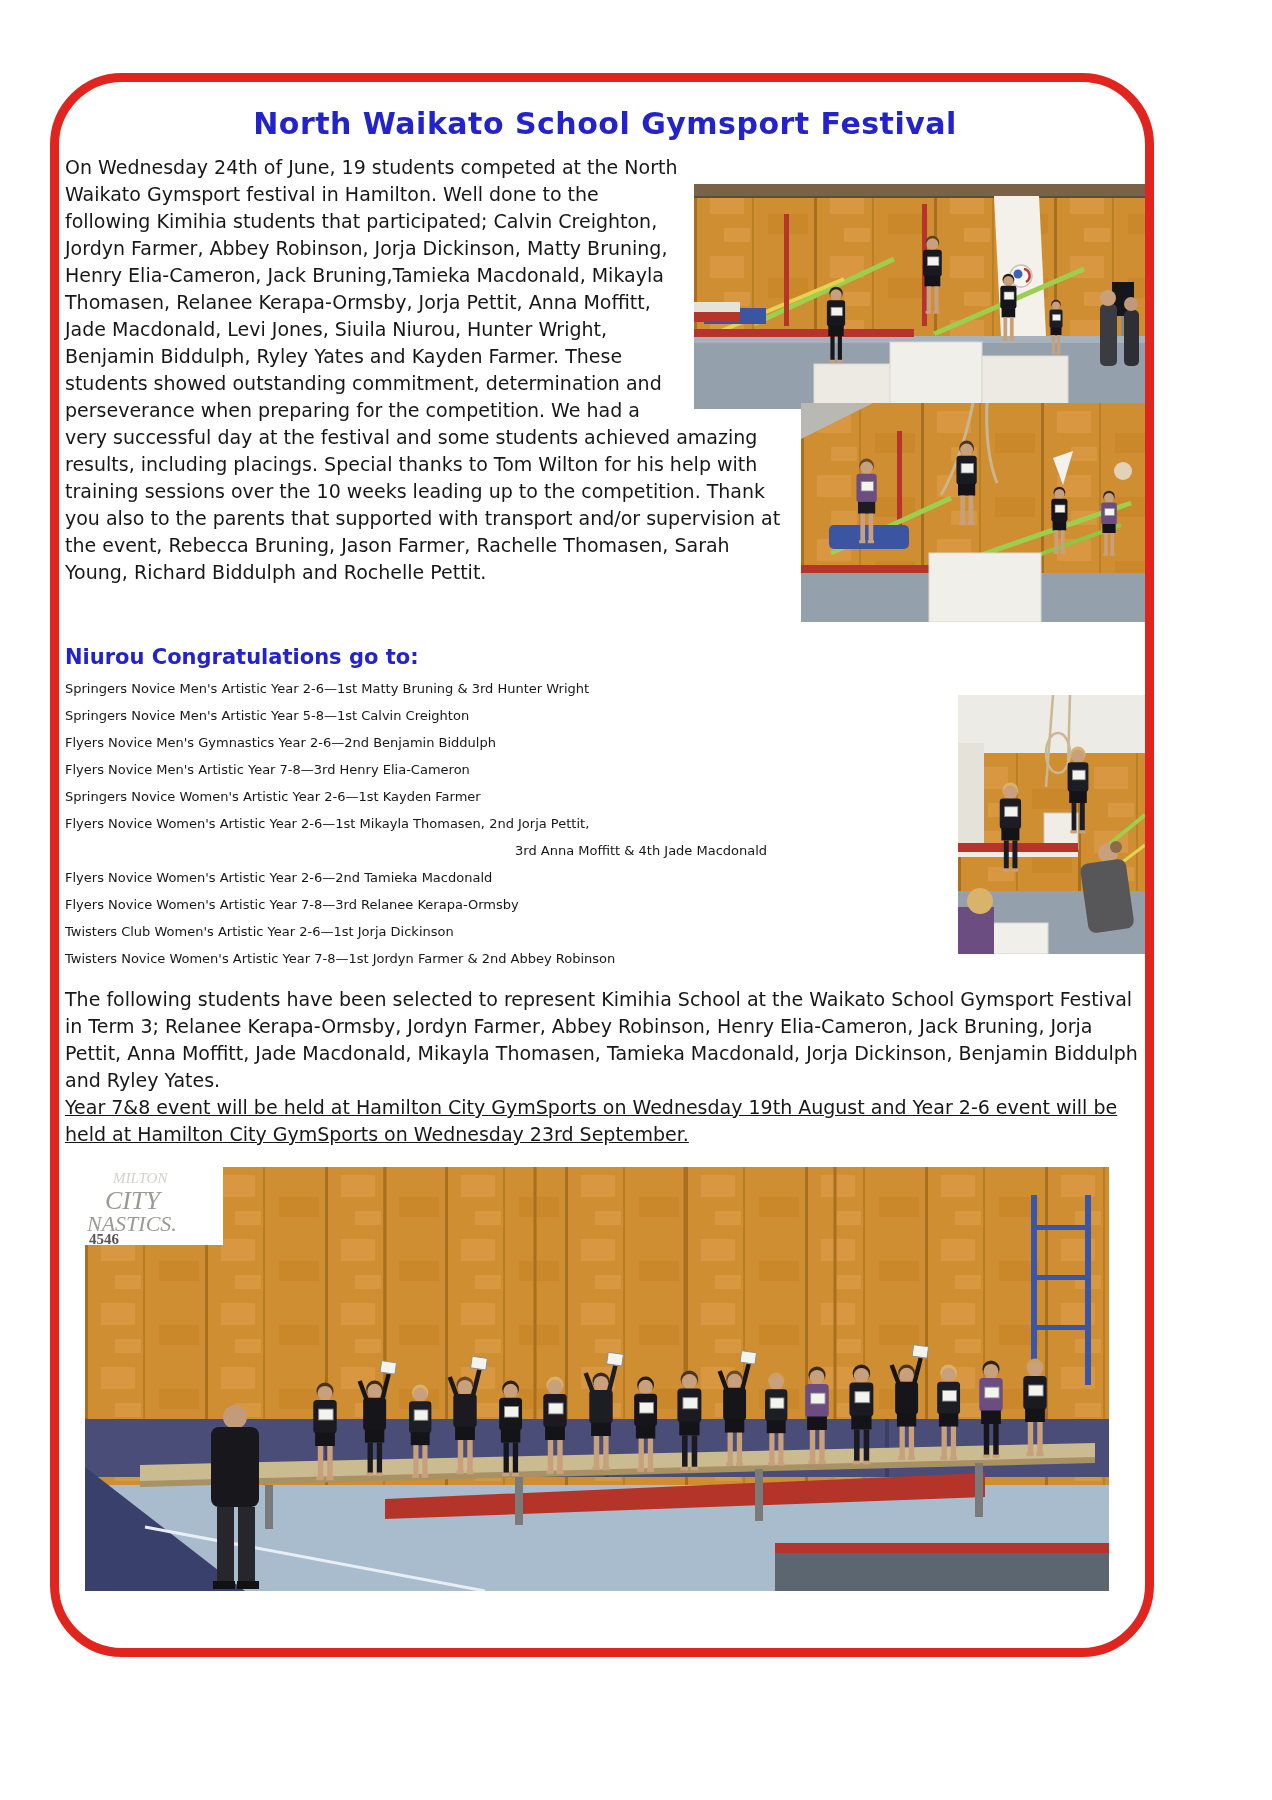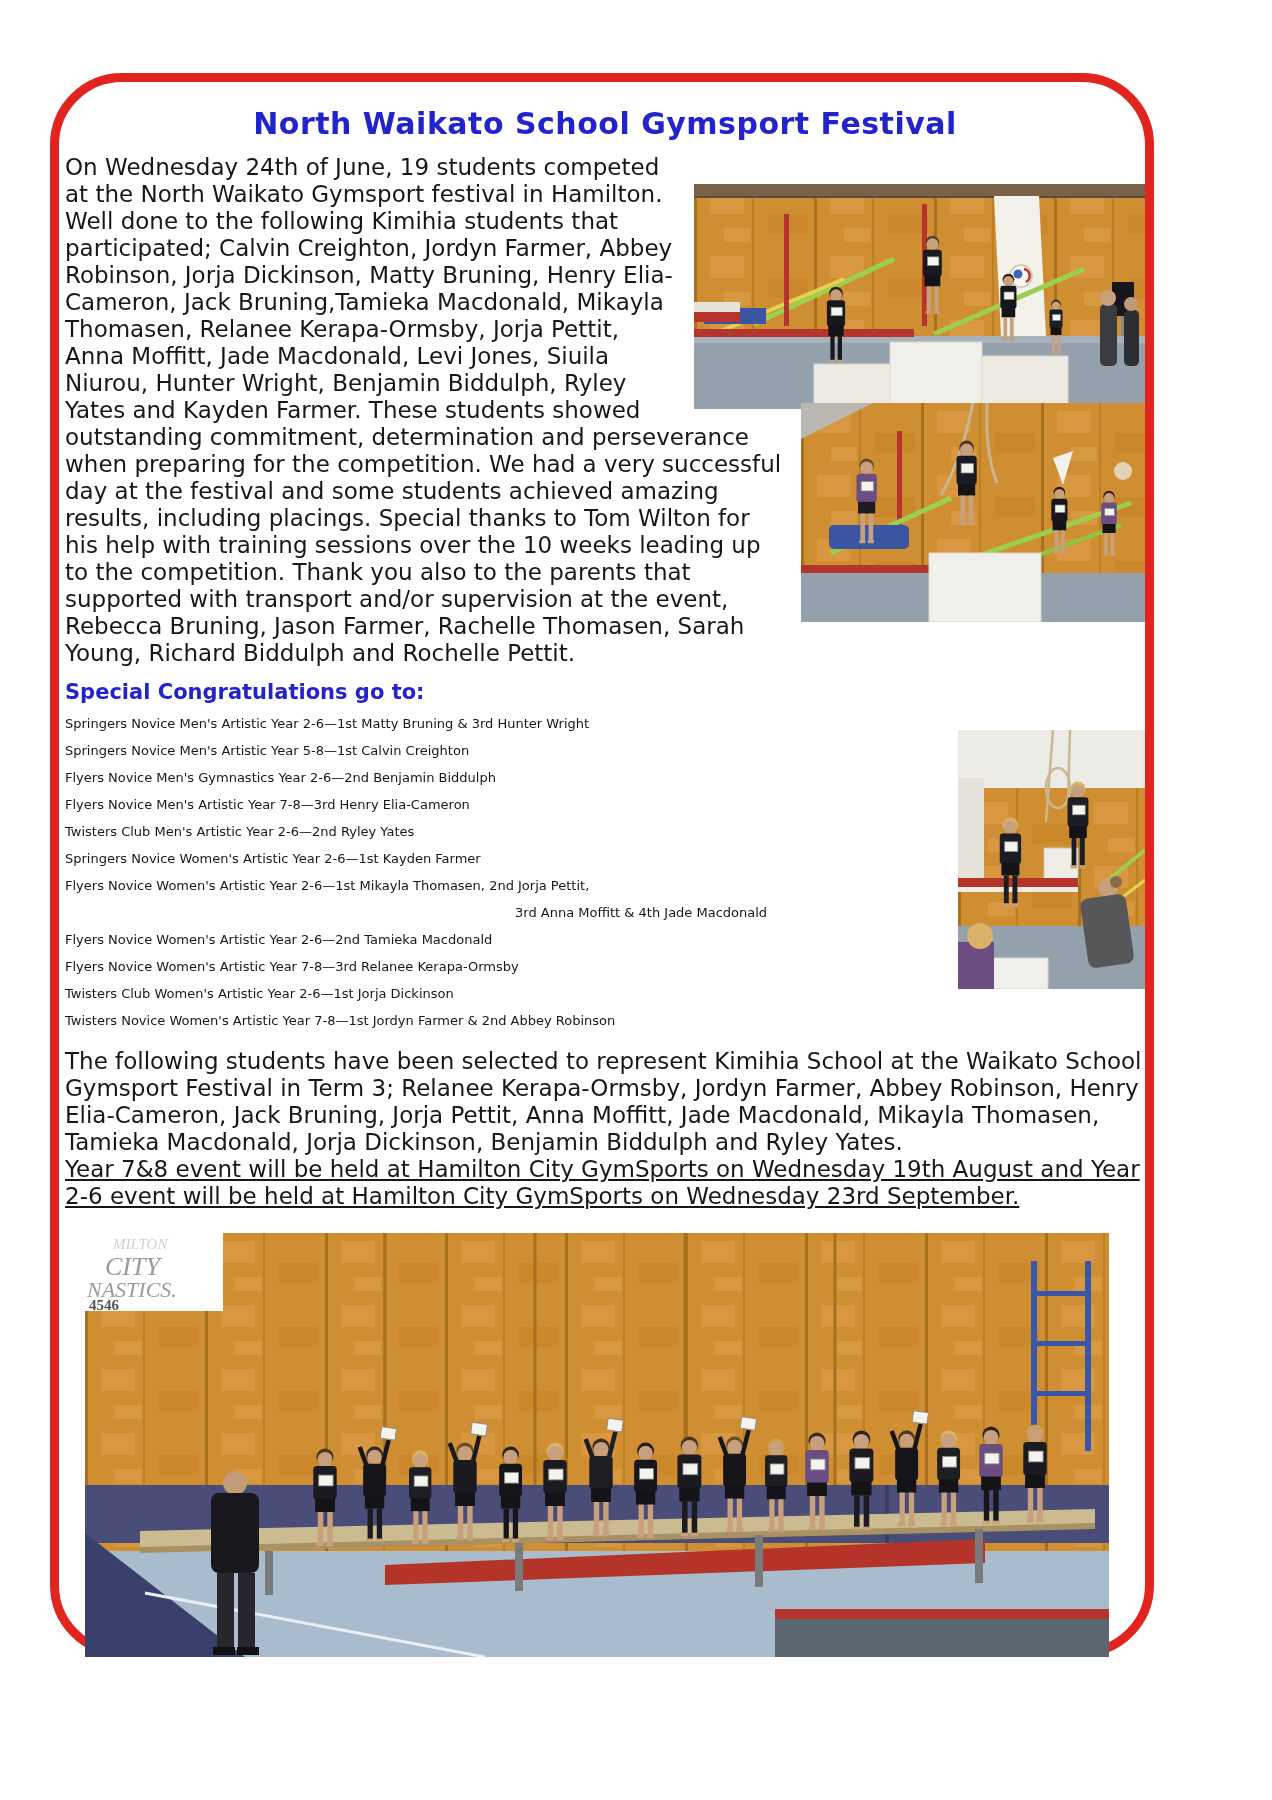--- a/index.html
+++ b/index.html
@@ -15,21 +15,21 @@
   }
   .border-frame{
     position:absolute;left:50px;top:73px;width:1104px;height:1584px;
     border:9px solid var(--accent-red);border-radius:72px;background:transparent;
   }
   .content{position:absolute;left:65px;top:104px;width:1080px;}
   .doc-title{
     margin:2px 0 12px 0;text-align:center;font-size:30px;line-height:36px;
     font-weight:bold;color:var(--accent-blue);letter-spacing:.5px;
   }
-  .para{font-size:23px;line-height:27px;}
+  .para{font-size:19px;line-height:27px;}
   .para1-photo-a{float:right;margin:30px 0 6px 14px;display:block;}
   .para1-photo-b{float:right;clear:right;margin:-12px 0 10px 14px;display:block;}
   .congrats-heading{
     color:var(--accent-blue);font-weight:bold;font-size:21px;line-height:26px;
     margin:12px 0 5px 0;clear:none;
   }
   .results{font-size:13px;line-height:27px;}
   .result-line{white-space:normal;}
   .result-line.indent{padding-left:450px;}
   .photo3{float:right;margin:20px 0 8px 12px;display:block;}
@@ -141,21 +141,21 @@
         <use href="#kid" transform="translate(150,38) scale(0.78)" style="--shirt:#1a1a22;--hair:#4a3520"></use>
         <use href="#kid" transform="translate(246,84) scale(0.62)" style="--shirt:#15151b;--hair:#241a10"></use>
         <use href="#kid" transform="translate(296,88) scale(0.6)" style="--shirt:#6b4d82;--hair:#30241a"></use>
       </svg>
 
       <p class="para" style="margin:0;">On Wednesday 24th of June, 19 students competed at the North Waikato Gymsport festival in Hamilton. Well done to the following Kimihia students that participated; Calvin Creighton, Jordyn Farmer, Abbey Robinson, Jorja Dickinson, Matty Bruning, Henry Elia-Cameron, Jack Bruning,Tamieka Macdonald, Mikayla Thomasen, Relanee Kerapa-Ormsby, Jorja Pettit, Anna Moffitt, Jade Macdonald, Levi Jones, Siuila Niurou, Hunter Wright, Benjamin Biddulph, Ryley Yates and Kayden Farmer. These students showed outstanding commitment, determination and perseverance when preparing for the competition. We had a very successful day at the festival and some students achieved amazing results, including placings.  Special thanks to Tom Wilton for his help with training sessions over the 10 weeks leading up to the competition. Thank you also to the parents that supported with transport and/or supervision at the event, Rebecca Bruning, Jason Farmer, Rachelle Thomasen, Sarah Young, Richard Biddulph and Rochelle Pettit.</p>
       <div class="clear"></div>
     </div>
 
     <div class="congrats">
-      <div class="congrats-heading">Special Congratulations go to:</div>
+      <div class="congrats-heading">Niurou Congratulations go to:</div>
 
       <svg class="photo3" width="187" height="259" viewBox="0 0 187 259">
         <rect width="187" height="259" fill="url(#wood)"></rect>
         <rect x="0" y="0" width="187" height="58" fill="#edebe5"></rect>
         <rect x="0" y="48" width="26" height="104" fill="#e5e2da"></rect>
         <line x1="95" y1="0" x2="88" y2="92" stroke="#cbb892" stroke-width="2.5"></line>
         <line x1="112" y1="0" x2="110" y2="70" stroke="#cbb892" stroke-width="2.5"></line>
         <ellipse cx="100" cy="58" rx="12" ry="20" stroke="#cbb892" stroke-width="2.5" fill="none"></ellipse>
         <line x1="148" y1="152" x2="187" y2="120" stroke="#9ccf4e" stroke-width="4"></line>
         <line x1="158" y1="172" x2="187" y2="150" stroke="#e3d34f" stroke-width="3"></line>
@@ -171,21 +171,20 @@
         <rect x="126" y="166" width="46" height="70" rx="8" fill="#57575a" transform="rotate(-8 149 200)"></rect>
         <rect x="0" y="212" width="36" height="47" fill="#6b4d82"></rect>
         <circle cx="22" cy="206" r="13" fill="#d9b36a"></circle>
       </svg>
 
       <div class="results">
         <div class="result-line">Springers Novice Men's Artistic Year 2-6—1st Matty Bruning &amp; 3rd Hunter Wright</div>
         <div class="result-line">Springers Novice Men's Artistic Year 5-8—1st Calvin Creighton</div>
         <div class="result-line">Flyers Novice Men's Gymnastics Year 2-6—2nd Benjamin Biddulph</div>
         <div class="result-line">Flyers Novice Men's Artistic Year 7-8—3rd Henry Elia-Cameron</div>
-        <div class="result-line">Twisters Club Men's Artistic Year 2-6—2nd Ryley Yates</div>
         <div class="result-line">Springers Novice Women's Artistic Year 2-6—1st Kayden Farmer</div>
         <div class="result-line">Flyers Novice Women's Artistic Year 2-6—1st Mikayla Thomasen, 2nd Jorja Pettit,</div>
         <div class="result-line indent">3rd Anna Moffitt &amp; 4th Jade Macdonald</div>
         <div class="result-line">Flyers Novice Women's Artistic Year 2-6—2nd Tamieka Macdonald</div>
         <div class="result-line">Flyers Novice Women's Artistic Year 7-8—3rd Relanee Kerapa-Ormsby</div>
         <div class="result-line">Twisters Club Women's Artistic Year 2-6—1st Jorja Dickinson</div>
         <div class="result-line">Twisters Novice Women's Artistic Year 7-8—1st Jordyn Farmer &amp; 2nd Abbey Robinson</div>
       </div>
       <div class="clear"></div>
     </div>

